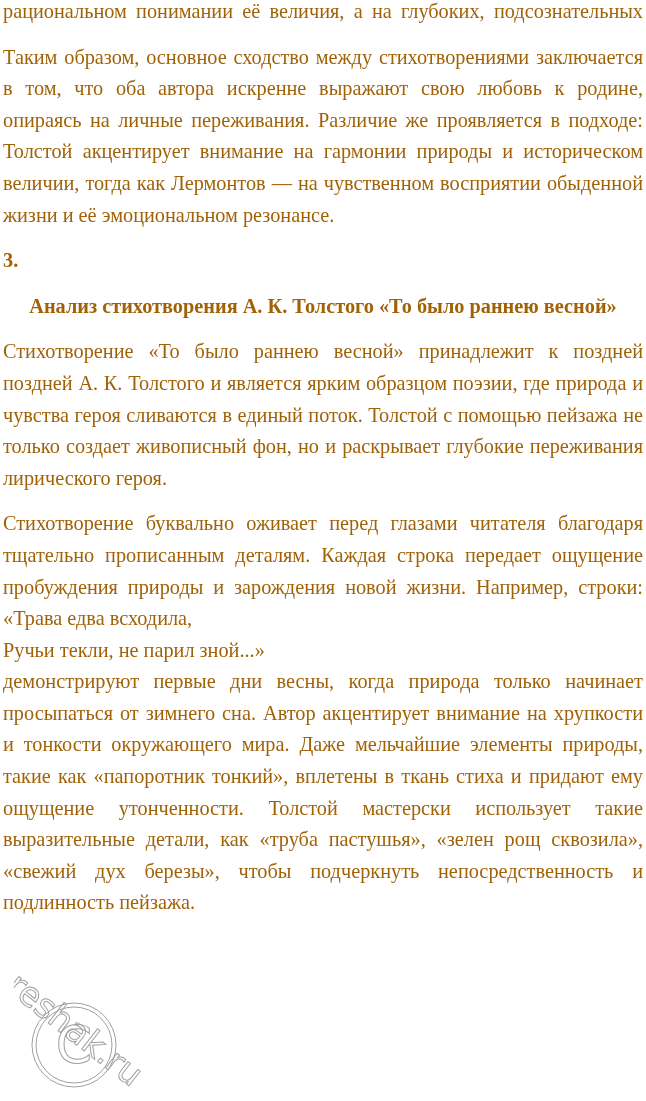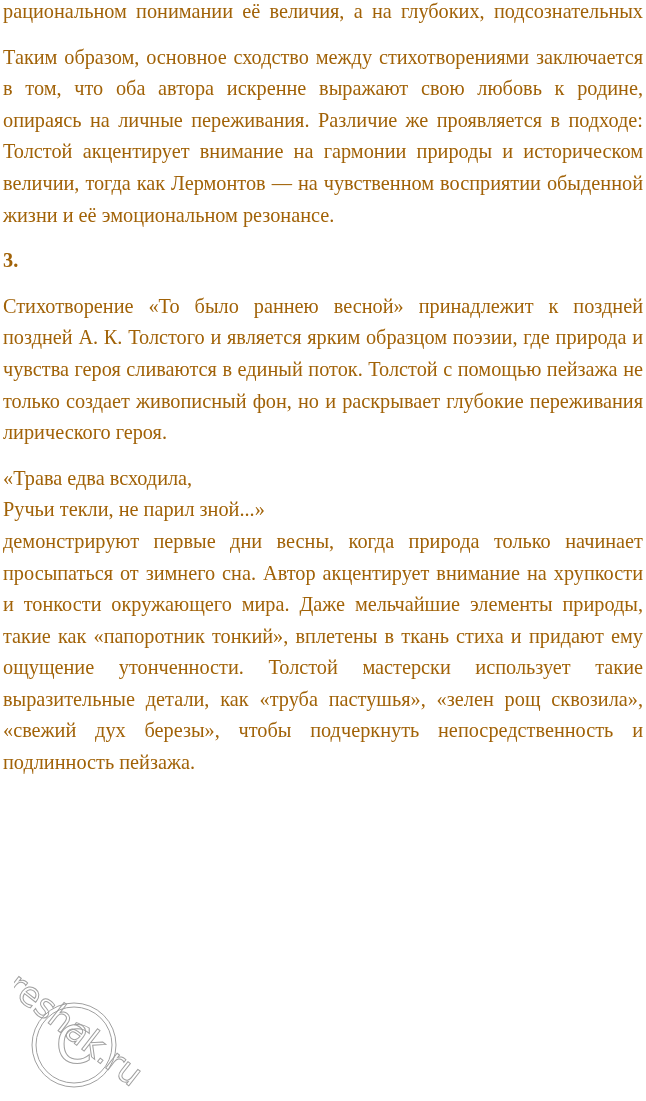--- a/index.html
+++ b/index.html
@@ -60,25 +60,27 @@
 <div class="doc">
 
   <p class="p first">
     <span class="just">рациональном понимании её величия, а на глубоких, подсознательных</span>
   </p>
 
   <p class="p">Таким образом, основное сходство между стихотворениями заключается в том, что оба автора искренне выражают свою любовь к родине, опираясь на личные переживания. Различие же проявляется в подходе: Толстой акцентирует внимание на гармонии природы и историческом величии, тогда как Лермонтов — на чувственном восприятии обыденной жизни и её эмоциональном резонансе.</p>
 
   <div class="num">3.</div>
 
+  <div class="h-center">Анализ стихотворения А. К. Толстого «То было раннею весной»</div>
 
   <p class="p">Стихотворение «То было раннею весной» принадлежит к поздней поздней А. К. Толстого и является ярким образцом поэзии, где природа и чувства героя сливаются в единый поток. Толстой с помощью пейзажа не только создает живописный фон, но и раскрывает глубокие переживания лирического героя.</p>
 
 
   <div class="p">
+    <div style="text-align: justify; text-align-last: justify;">Стихотворение буквально оживает перед глазами читателя благодаря тщательно прописанным деталям. Каждая строка передает ощущение пробуждения природы и зарождения новой жизни. Например, строки:</div>
     <span class="line">«Трава едва всходила,</span>
     <span class="line">Ручьи текли, не парил зной...»</span>
     <div style="text-align: justify; text-align-last: left;">демонстрируют первые дни весны, когда природа только начинает просыпаться от зимнего сна. Автор акцентирует внимание на хрупкости и тонкости окружающего мира. Даже мельчайшие элементы природы, такие как «папоротник тонкий», вплетены в ткань стиха и придают ему ощущение утонченности. Толстой мастерски использует такие выразительные детали, как «труба пастушья», «зелен рощ сквозила», «свежий дух березы», чтобы подчеркнуть непосредственность и подлинность пейзажа.</div>
   </div>
 
 </div>
 
 <div class="watermark">
   <svg width="170" height="136" viewBox="0 0 170 136" xmlns="http://www.w3.org/2000/svg">
     <g fill="none" stroke="#a0a0a0" stroke-width="1">

